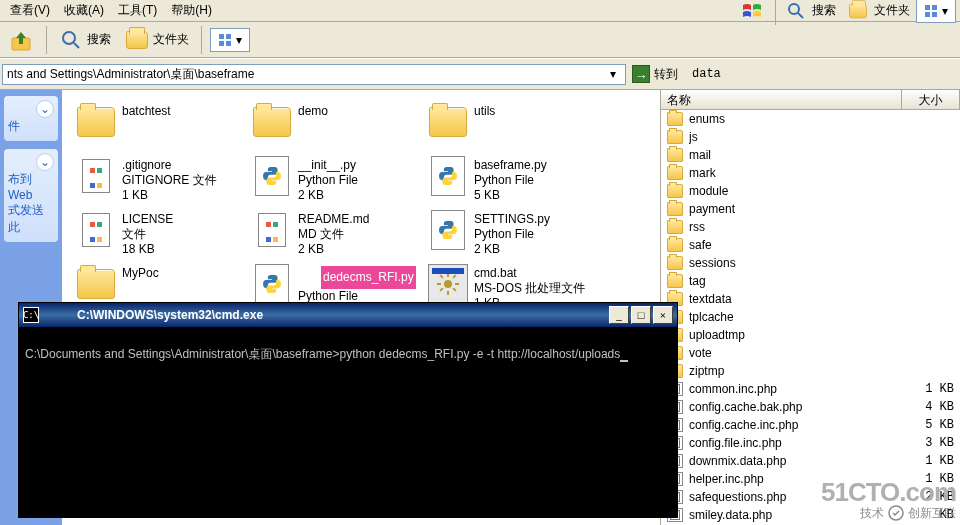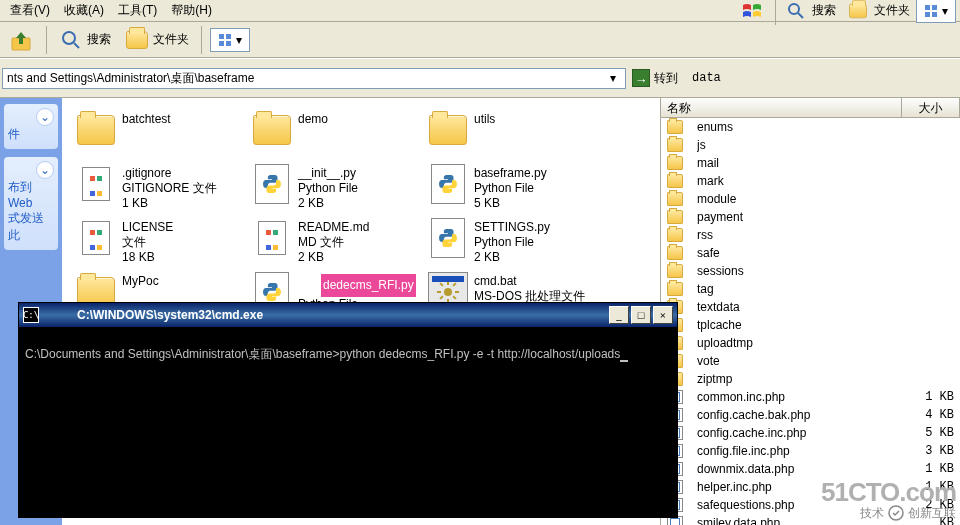--- a/index.html
+++ b/index.html
@@ -11,21 +11,21 @@
 .winlogo { width: 36px; height: 20px; margin-left: 4px; display:flex; align-items:center; justify-content:center; }
 
 
 .toolbar { height: 36px; background: #ece9d8; display: flex; align-items: center; padding: 0 6px; gap: 6px; border-bottom: 1px solid #aca899; }
 .tbtn { display: flex; align-items: center; gap: 4px; padding: 2px 4px; }
 .tbtn .icon { width: 24px; height: 24px; display: inline-flex; align-items:center; justify-content:center; }
 .viewsel { width: 40px; height: 24px; border: 1px solid #7f9db9; background: #fff; display:flex; align-items:center; justify-content:center; gap:2px;}
 .divider { width:1px; height:28px; background:#aca899; margin:0 2px;}
 
 
-.addrbar { height: 40px; display: flex; align-items: center; padding: 0; border-top: 1px solid #fff; border-bottom: 1px solid #aca899; background:#ece9d8;}
+.addrbar { height: 32px; display: flex; align-items: center; padding: 0; border-top: 1px solid #fff; border-bottom: 1px solid #aca899; background:#ece9d8;}
 .addrinput { flex:1; height: 21px; border: 1px solid #7f9db9; background: #fff; padding: 0 4px; font-family: "Courier New", monospace; font-size: 12px; display:flex; align-items:center; margin-left:2px;}
 .addrinput .addtext{ flex:1; }
 .addrinput .dd{ width:16px; text-align:center; color:#000; }
 .addrbtn { margin: 0 6px; display:flex; align-items:center; gap:4px; }
 .goicon{ width:18px;height:18px;background:#3a7f2f;border:1px solid #2a5a20;display:flex;align-items:center;justify-content:center;color:#fff;font-size:13px;}
 
 
 .workspace { display: flex; height: calc(525px - 22px - 36px - 26px); }
 .leftpanel { width: 660px; position: relative; background: #7ba2e7; }
 .rightshell { flex:1; display:flex; flex-direction:column; background:#fff; border-left:1px solid #aca899;}
@@ -59,21 +59,21 @@
 .cmdtitle .tt{ flex:1; font-weight:bold;margin-left:32px;}
 .cmdbtns{ display:flex; gap:2px;}
 .cmdbtn{ width:20px;height:18px;background:#ece9d8;border:1px solid #fff;border-right-color:#404040;border-bottom-color:#404040;display:flex;align-items:center;justify-content:center;font-family:Tahoma;font-size:11px;font-weight:bold;color:#000;}
 .cmdbody{ padding:4px 6px; color:#c0c0c0; font-family:"Courier New",monospace; font-size:13px; line-height:18px;}
 .cmdbody .cursor{ display:inline-block; width:8px; height:2px; background:#c0c0c0; vertical-align:text-bottom;}
 .righthdr { height:20px; background:#ece9d8; border-bottom:1px solid #aca899; display:flex;}
 .righthdr .col{ border-right:1px solid #aca899; padding:2px 6px; background:linear-gradient(#fefefe,#e6e3d4);}
 .righthdr .col.name{ flex:1;}
 .righthdr .col.size{ width:58px; text-align:center;}
 .rightlist{ flex:1; overflow:hidden; background:#fff;}
-.rrow{ display:flex; align-items:center; height:18px; padding:0 6px; gap:14px;justify-content:space-between;}
+.rrow{ display:flex; align-items:center; height:18px; padding:0 6px; gap:6px;justify-content:space-between;}
 .rrow .ri{ width:16px;height:14px;flex-shrink:0;}
 .rrow .rn{ flex:1; white-space:nowrap; overflow:hidden;}
 .rrow .rs{ width:52px; text-align:right; font-family:"Courier New",monospace;}
 .fld{ background:linear-gradient(#ffe79c,#f5c649);border:1px solid #d8a93c;border-radius:1px 2px 1px 1px;position:relative;}
 .fld:before{content:"";position:absolute;top:-3px;left:1px;width:6px;height:3px;background:#ffe79c;border:1px solid #d8a93c;border-bottom:none;}
 .php{ background:#fff;border:1px solid #888;display:flex;align-items:center;justify-content:center;}
 .php:after{content:"";width:8px;height:8px;border:1px solid #4a7abc;}
 
 
 .watermark{ position:absolute; right:4px; bottom:4px; z-index:20; text-align:right; line-height:1;}

